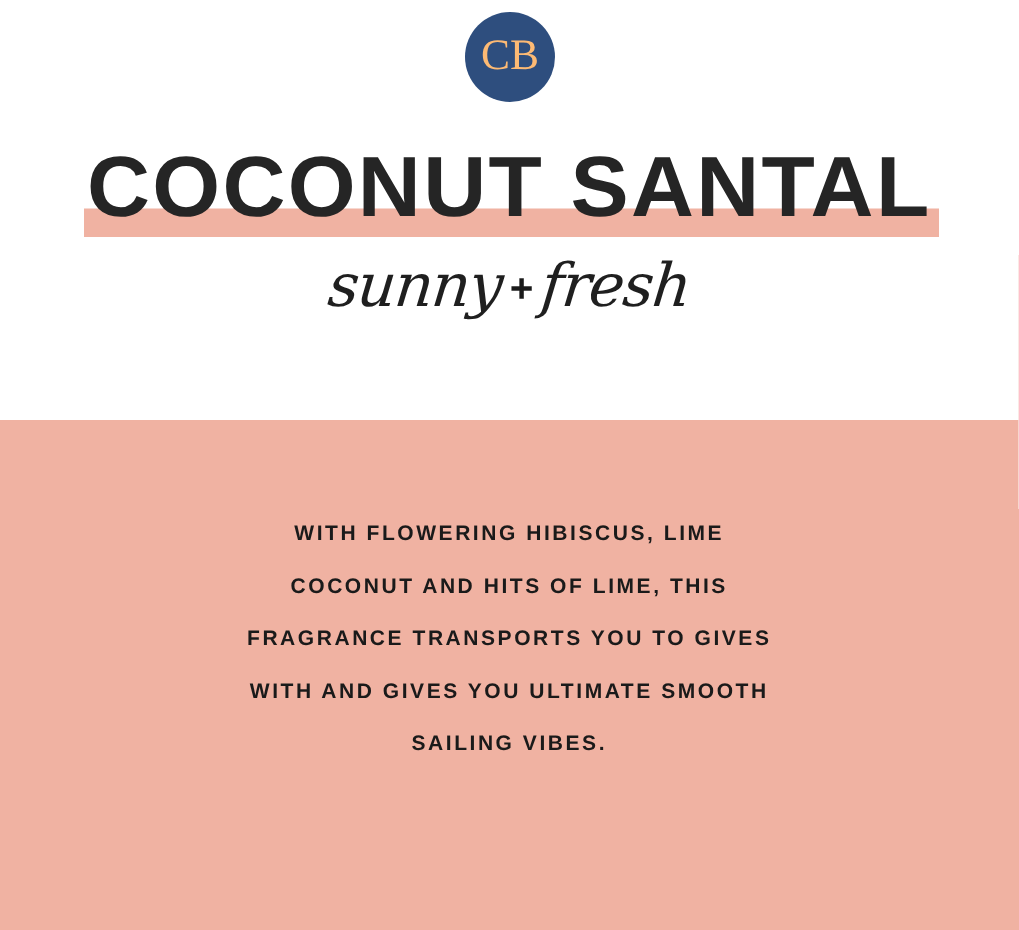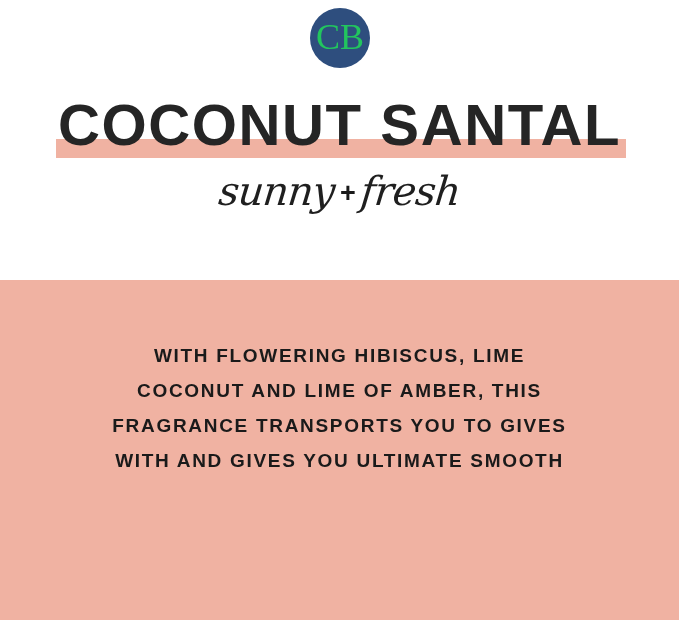--- a/index.html
+++ b/index.html
@@ -36,23 +36,23 @@
     width: 60px;
     height: 60px;
     border-radius: 50%;
     background: #2E4E7E;
     display: flex;
     align-items: center;
     justify-content: center;
   }
   .logo-text {
     font-family: "Liberation Serif", serif;
-    font-size: 36px;
+    font-size: 29px;
     line-height: 1;
-    color: #22c55e;
+    color: #fdba74;
     letter-spacing: 0px;
     font-weight: 400;
     transform: translateY(-1px);
   }
 
   
   .title-wrap {
     position: absolute;
     left: 0;
     top: 96px;
@@ -130,21 +130,21 @@
   .description {
     position: absolute;
     left: 0;
     top: 58px;
     width: 679px;
     text-align: center;
   }
   .desc-line {
     font-family: "Liberation Sans", sans-serif;
     font-weight: 700;
-    font-size: 19px;
+    font-size: 14px;
     line-height: 35px;
     letter-spacing: 1.7px;
     color: #1A1A1A;
     white-space: nowrap;
   }
 </style>
 </head>
 <body>
 
 <div class="page">
@@ -162,19 +162,20 @@
 
     <div class="tagline">
       <span class="tagline-script">sunny</span><span class="tagline-plus">+</span><span class="tagline-script">fresh</span>
     </div>
 
   </div>
 
   <div class="bottom-section">
     <div class="description">
       <div class="desc-line">WITH FLOWERING HIBISCUS, LIME</div>
-      <div class="desc-line">COCONUT AND LIME OF AMBER, THIS</div>
+      <div class="desc-line">COCONUT AND HITS OF LIME, THIS</div>
       <div class="desc-line">FRAGRANCE TRANSPORTS YOU TO GIVES</div>
       <div class="desc-line">WITH AND GIVES YOU ULTIMATE SMOOTH</div>
+      <div class="desc-line">SAILING VIBES.</div>
     </div>
   </div>
 
 </div>
 
 </body></html>

